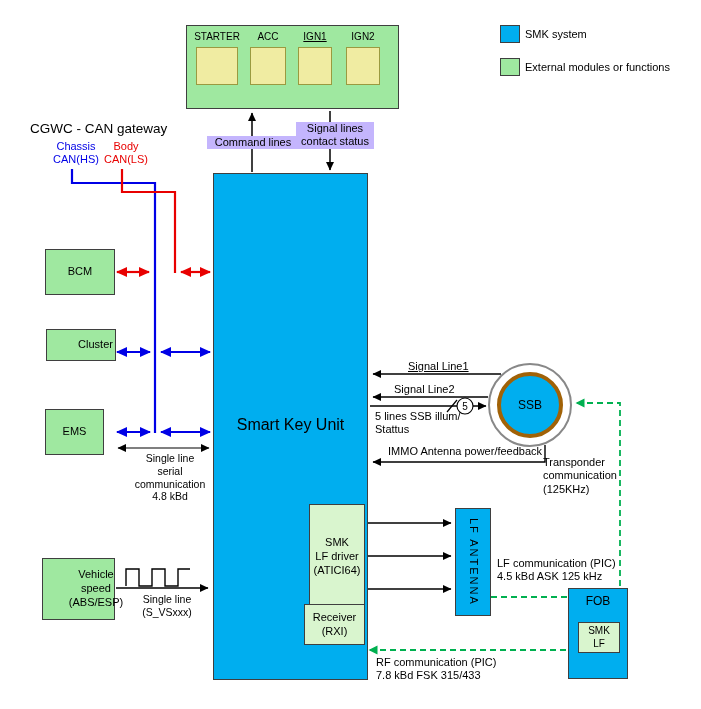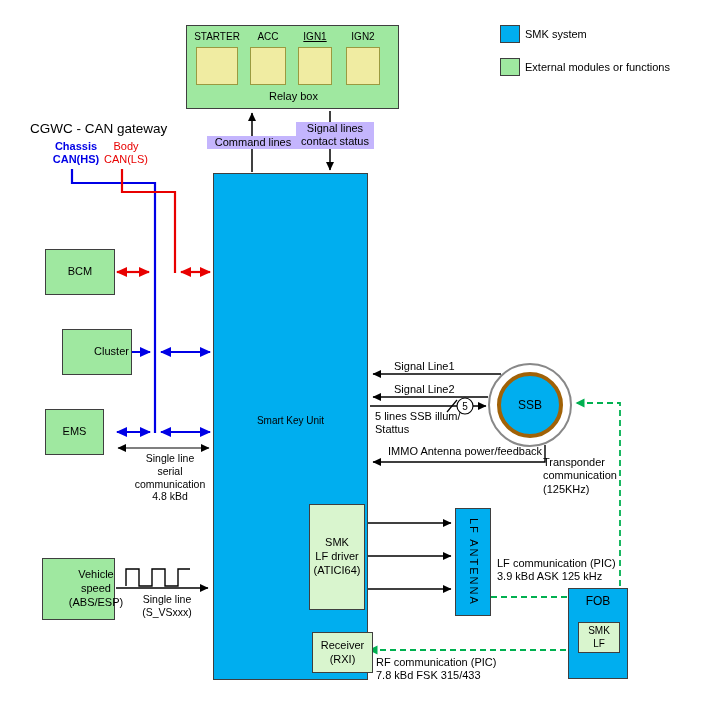--- a/index.html
+++ b/index.html
@@ -8,28 +8,28 @@
   #wires { position:absolute; left:0; top:0; width:701px; height:709px; }
   .box { position:absolute; border:1px solid #3f3f3f; display:flex; align-items:center; justify-content:center;
          text-align:center; white-space:pre-line; font-size:11px; line-height:1.25; }
   .green { background:#9FE8A0; }
   .cyan  { background:#00AEEF; }
   .palegreen { background:#D9F5CE; }
   .yellow { background:#F0ECA2; border:1px solid #9a9a40; }
   .lbl { position:absolute; font-size:11px; line-height:1.22; white-space:pre-line; }
   .center { text-align:center; }
   .whitebg { background:#c4b5fd; padding:0 1px; }
-  .blue-text { color:#0000E6;font-weight:bold; }
+  .blue-text { color:#0000E6; }
   .red-text  { color:#E80000; }
   .small { font-size:10.5px; }
   .rlabel { position:absolute; top:5px; transform:translateX(-50%); font-size:10px; white-space:nowrap; }
   .vertical { writing-mode:vertical-rl; letter-spacing:2px; }
   .circle { position:absolute; border-radius:50%; display:flex; align-items:center; justify-content:center; }
   #title { font-size:13.5px; }
-  #smk-label { font-size:10px; }
+  #smk-label { font-size:16px; }
 </style>
 </head>
 <body>
 
 <div id="canvas">
 
   <svg id="wires" viewBox="0 0 701 709" xmlns="http://www.w3.org/2000/svg">
     <defs>
       <marker id="mk-b" markerUnits="userSpaceOnUse" markerWidth="10" markerHeight="10" refX="8" refY="4" orient="auto-start-reverse">
         <path d="M0,0 L8.5,4 L0,8 Z" fill="#000"></path>
@@ -92,44 +92,43 @@
 
   <div class="box green" style="left:186px; top:25px; width:213px; height:84px; display:block;">
     <span class="rlabel" style="left:30px;">STARTER</span>
     <span class="rlabel" style="left:81px;">ACC</span>
     <span class="rlabel" style="left:128px;text-decoration:underline;">IGN1</span>
     <span class="rlabel" style="left:176px;">IGN2</span>
     <div class="yellow" style="position:absolute; left:9px;   top:21px; width:42px; height:38px;"></div>
     <div class="yellow" style="position:absolute; left:63px;  top:21px; width:36px; height:38px;"></div>
     <div class="yellow" style="position:absolute; left:111px; top:21px; width:34px; height:38px;"></div>
     <div class="yellow" style="position:absolute; left:159px; top:21px; width:34px; height:38px;"></div>
-    <div class="lbl center" style="left:0; top:64px; width:213px;">Relay box</div>
   </div>
 
   <div class="cyan" style="position:absolute; left:500px; top:25px; width:20px; height:18px; border:1px solid #3f3f3f;"></div>
   <div class="lbl" style="left:525px; top:28px;">SMK system</div>
   <div class="green" style="position:absolute; left:500px; top:58px; width:20px; height:18px; border:1px solid #3f3f3f;"></div>
   <div class="lbl" style="left:525px; top:61px;">External modules or functions</div>
 
   <div class="lbl" id="title" style="left:30px; top:121px;">CGWC - CAN gateway</div>
   <div class="lbl center blue-text" style="left:48px;  top:140px; width:56px;">Chassis
 CAN(HS)</div>
   <div class="lbl center red-text" style="left:100px; top:140px; width:52px;">Body
 CAN(LS)</div>
 
   <div class="box cyan" style="left:213px; top:173px; width:155px; height:507px; display:block;"></div>
   <div class="lbl center" id="smk-label" style="left:213px; top:415px; width:155px;">Smart Key Unit</div>
   <div class="box palegreen" style="left:309px; top:504px; width:56px; height:106px;">SMK
 LF driver
 (ATICI64)</div>
-  <div class="box palegreen" style="left:304px; top:632px; width:61px; height:41px;margin-left:8px;">Receiver
+  <div class="box palegreen" style="left:304px; top:604px; width:61px; height:41px;">Receiver
 (RXI)</div>
 
   <div class="box green" style="left:45px; top:249px; width:70px; height:46px;">BCM</div>
-  <div class="box green" style="left:62px; top:329px; width:70px; height:46px;padding-left:29px;">Cluster</div>
+  <div class="box green" style="left:46px; top:329px; width:70px; height:32px;padding-left:29px;">Cluster</div>
   <div class="box green" style="left:45px; top:409px; width:59px; height:46px;">EMS</div>
   <div class="box green" style="left:42px; top:558px; width:73px; height:62px;padding-left:35px;">Vehicle
 speed
 (ABS/ESP)</div>
 
   <div class="box cyan vertical" style="left:455px; top:508px; width:36px; height:108px;">LF ANTENNA</div>
 
   <div class="circle" style="left:488px; top:363px; width:84px; height:84px; background:#fff; border:2px solid #888;">
     <div class="circle" style="left:7px; top:7px; width:66px; height:66px; background:#00AEEF; border:4px solid #a16207; font-size:12px;">SSB</div>
   </div>
@@ -137,31 +136,31 @@
   <div class="box cyan" style="left:568px; top:588px; width:60px; height:91px; display:block;">
     <div class="lbl center" style="left:0; top:5px; width:58px; font-size:12px;">FOB</div>
     <div class="box palegreen" style="left:9px; top:33px; width:42px; height:31px; font-size:10px;">SMK
 LF</div>
   </div>
 
   <div class="lbl center whitebg" style="left:207px; top:136px; width:92px;">Command lines</div>
   <div class="lbl center whitebg" style="left:296px; top:122px; width:78px;">Signal lines
 contact status</div>
 
-  <div class="lbl" style="left:394px; top:360px;">Signal Line1</div>
+  <div class="lbl" style="left:408px; top:360px;text-decoration:underline;">Signal Line1</div>
   <div class="lbl" style="left:394px; top:383px;">Signal Line2</div>
   <div class="lbl" style="left:375px; top:410px;">5 lines SSB illum/
 Stattus</div>
   <div class="lbl" style="left:388px; top:445px;">IMMO Antenna power/feedback</div>
 
   <div class="lbl" style="left:543px; top:456px;">Transponder
 communication
 (125KHz)</div>
   <div class="lbl" style="left:497px; top:557px;">LF communication (PIC)
-3.9 kBd ASK 125 kHz</div>
+4.5 kBd ASK 125 kHz</div>
   <div class="lbl" style="left:376px; top:656px;">RF communication (PIC)
 7.8 kBd FSK 315/433</div>
 
   <div class="lbl center small" style="left:126px; top:452px; width:88px;">Single line
 serial
 communication
 4.8 kBd</div>
   <div class="lbl center small" style="left:124px; top:593px; width:86px;">Single line
 (S_VSxxx)</div>
 

